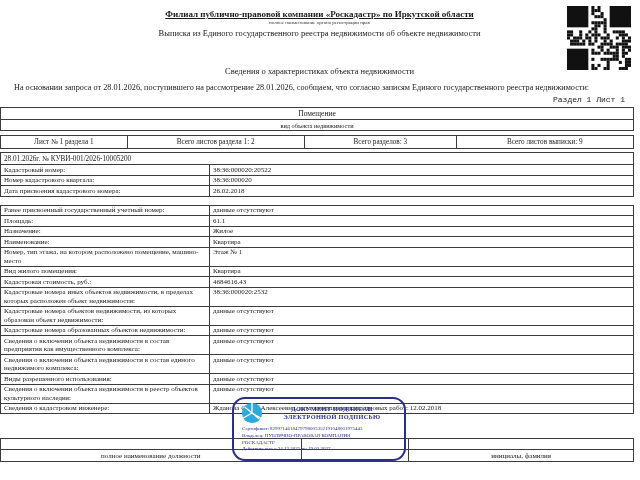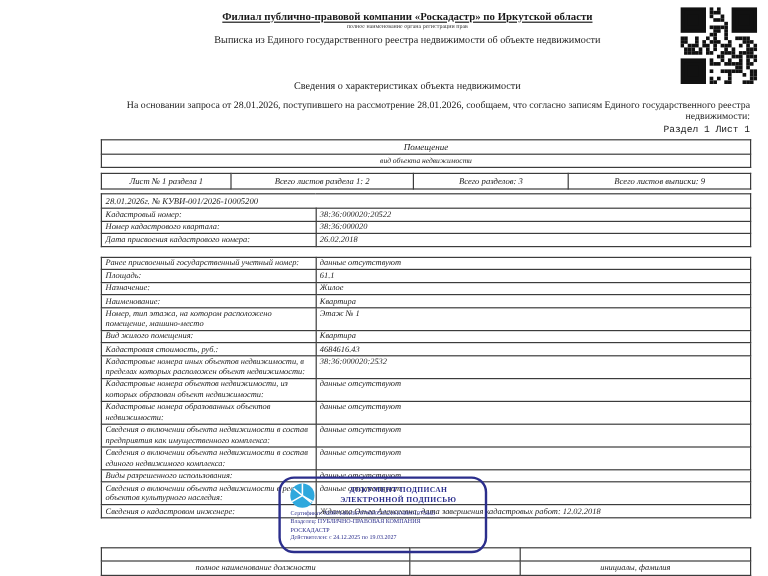--- a/index.html
+++ b/index.html
@@ -1,35 +1,35 @@
 <!DOCTYPE html>
 <html style="--stamp-navy: #2b2e8c; --logo-blue: #2fa8dd;"><head>
 <meta charset="utf-8">
 <style>
   :root { --stamp-navy:#2b2e8c; --logo-blue:#2fa8dd; --ink:#1a1a1a; --line:#3c3c3c; }
   * { margin:0; padding:0; box-sizing:border-box; }
   body { background:#e8e8e8; font-family:"Liberation Serif","DejaVu Serif",serif; }
-  .page { position:relative; width:640px; height:480px; background:#ffffff; color:var(--ink); overflow:hidden;padding-left:40px; }
+  .page { position:relative; width:640px; height:480px; background:#ffffff; color:var(--ink); overflow:hidden; }
 
   
   .hdr { padding:9px 15px 0 14px; text-align:center; }
   .org { font-size:9px; font-weight:bold; text-decoration:underline; }
   .org-cap { font-size:5px; color:#333; margin-top:1px; }
   .doc-title { font-size:8.5px; margin-top:3px; }
   .sec-title { font-size:8.5px; margin-top:28px; }
-  .basis { font-size:8.2px; text-align:right; margin-top:7px; }
+  .basis { font-size:8.2px; text-align:left; margin-top:7px; }
   .sheet-ref { font-size:8px; text-align:right; margin-top:3px;font-family:Liberation Mono, monospace; }
 
   
   .qr { position:absolute; top:6px; left:567px; width:64px; height:64px; }
   .qr svg { width:64px; height:64px; display:block; }
   .qr rect { fill:#111; }
 
   
-  .content { margin-left:44px; width:542px;font-style:italic; }
+  .content { width:634px; }
   table.t { width:100%; border-collapse:collapse; table-layout:fixed; }
   table.t td { border:1px solid var(--line); vertical-align:top; padding:0.5px 3px; font-size:7px; line-height:8.5px; }
   table.obj-type { margin-top:3px; }
   table.obj-type td { text-align:center; }
   table.obj-type tr:first-child td { font-size:7.5px; line-height:10px; }
   table.obj-type tr:last-child td { font-size:6.3px; line-height:9px; }
   table.sheets { margin-top:4px; }
   table.sheets td { text-align:center; font-size:7.2px; line-height:11px; }
   table.sheets td:nth-child(1){width:20%;} table.sheets td:nth-child(2){width:28%;}
   table.sheets td:nth-child(3){width:24%;} table.sheets td:nth-child(4){width:28%;}

